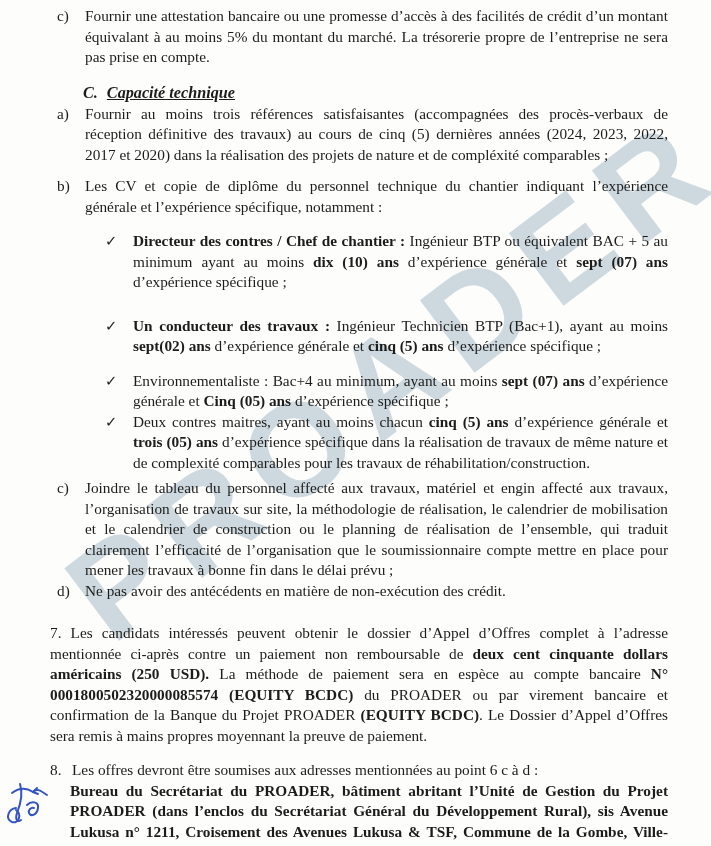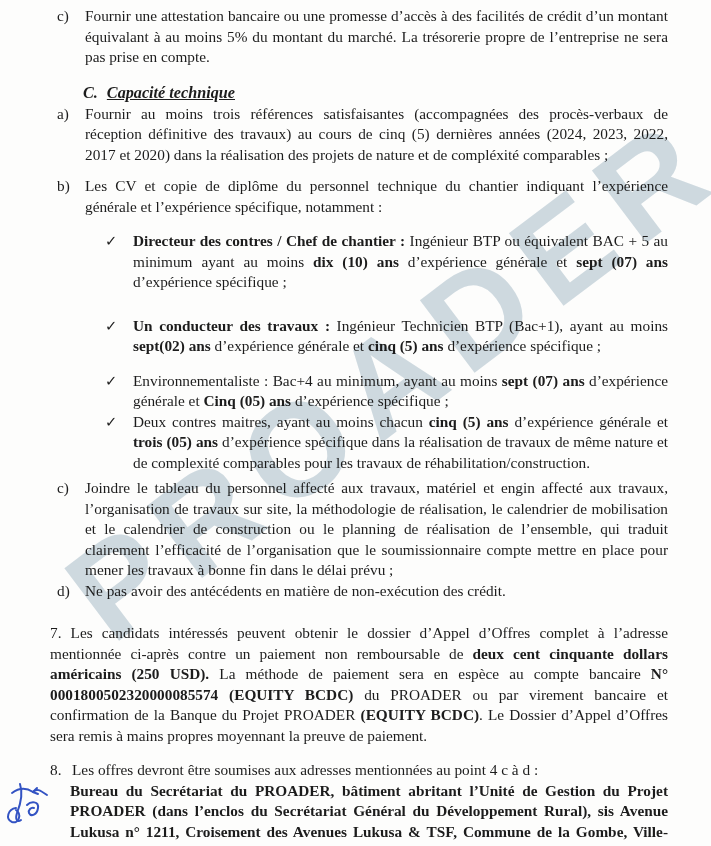--- a/index.html
+++ b/index.html
@@ -133,21 +133,21 @@
     <div class="row list mt-d">
       <span class="marker">d)</span>
       <span class="txt"><span>Ne pas avoir des antécédents en matière de non-exécution des crédit.</span></span>
     </div>
 
     <div class="para7"><span>7. Les candidats intéressés peuvent obtenir le dossier d’Appel d’Offres complet à l’adresse mentionnée ci-après contre un paiement non remboursable de </span><span class="b">deux cent cinquante dollars américains (250 USD).</span><span> La méthode de paiement sera en espèce au compte bancaire </span><span class="b">N° 0001800502320000085574 (EQUITY BCDC)</span><span> du PROADER ou par virement bancaire et confirmation de la Banque du Projet PROADER </span><span class="b">(EQUITY BCDC)</span><span>. Le Dossier d’Appel d’Offres sera remis à mains propres moyennant la preuve de paiement.</span></div>
 
     <div class="para8">
       <div class="row">
         <span class="marker8">8.</span>
-        <span class="txt">Les offres devront être soumises aux adresses mentionnées au point 4 c à d :</span>
+        <span class="txt">Les offres devront être soumises aux adresses mentionnées au point 6 c à d :</span>
       </div>
       <div class="address"><span class="b">Bureau du Secrétariat du PROADER, bâtiment abritant l’Unité de Gestion du Projet PROADER (dans l’enclos du Secrétariat Général du Développement Rural), sis Avenue Lukusa n° 1211, Croisement des Avenues Lukusa &amp; TSF, Commune de la Gombe, Ville-Province de Kinshasa, République Démocratique du Congo et/ou au bureau de l’Antenne</span></div>
     </div>
 
   </div>
 
   <svg class="pen-mark" width="56" height="70" viewBox="0 0 56 70">
     <g fill="none" stroke="#3353c3" stroke-width="2" stroke-linecap="round">
       <path d="M 12,18 C 20,12 27,13 33,17 C 36,13 40,15 47,20"></path>
       <path d="M 33,17 l 4,-4 m -4,4 l 5,2"></path>

